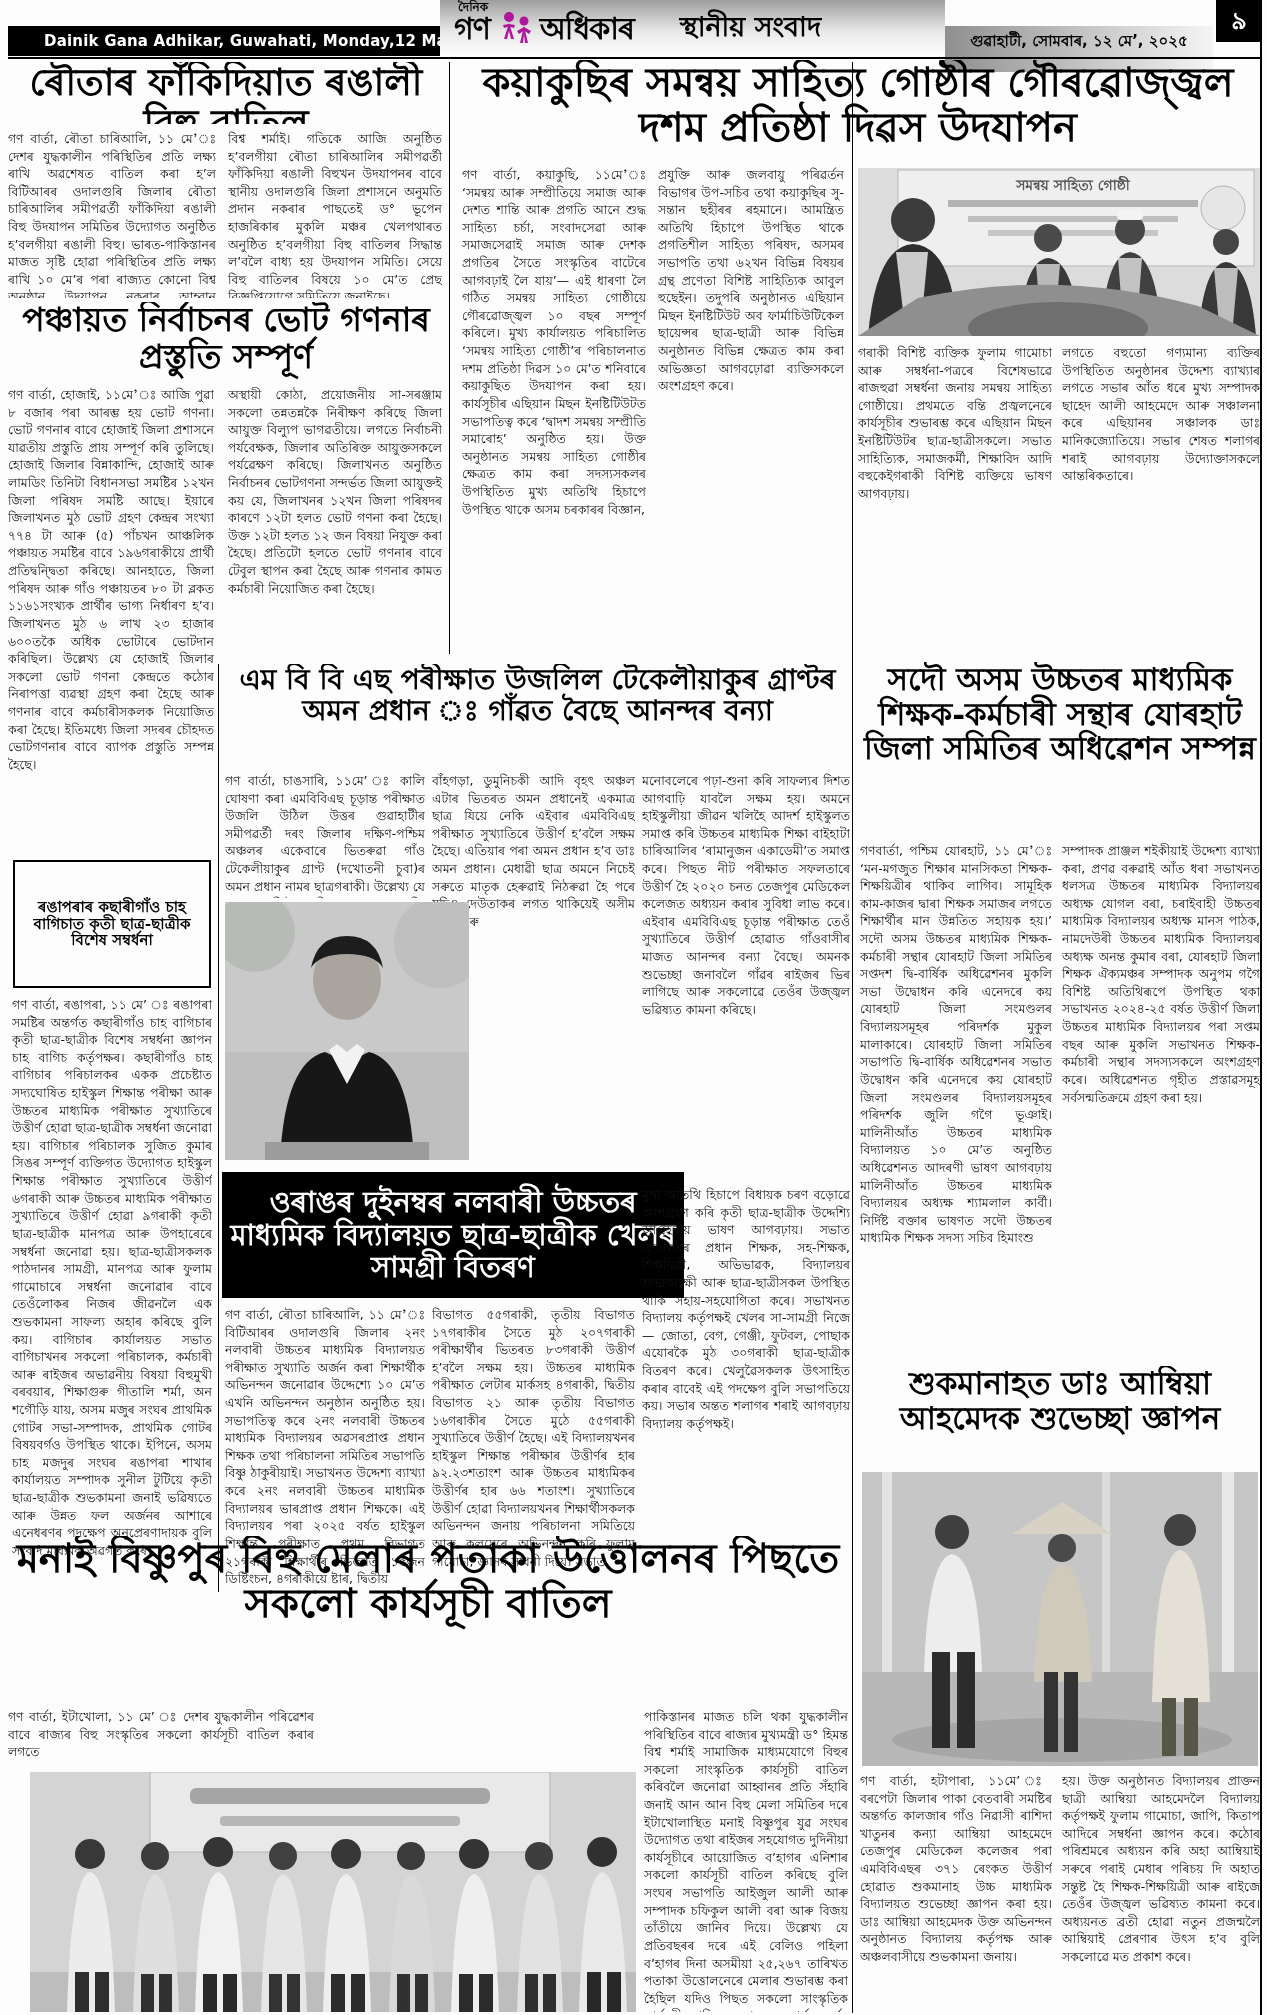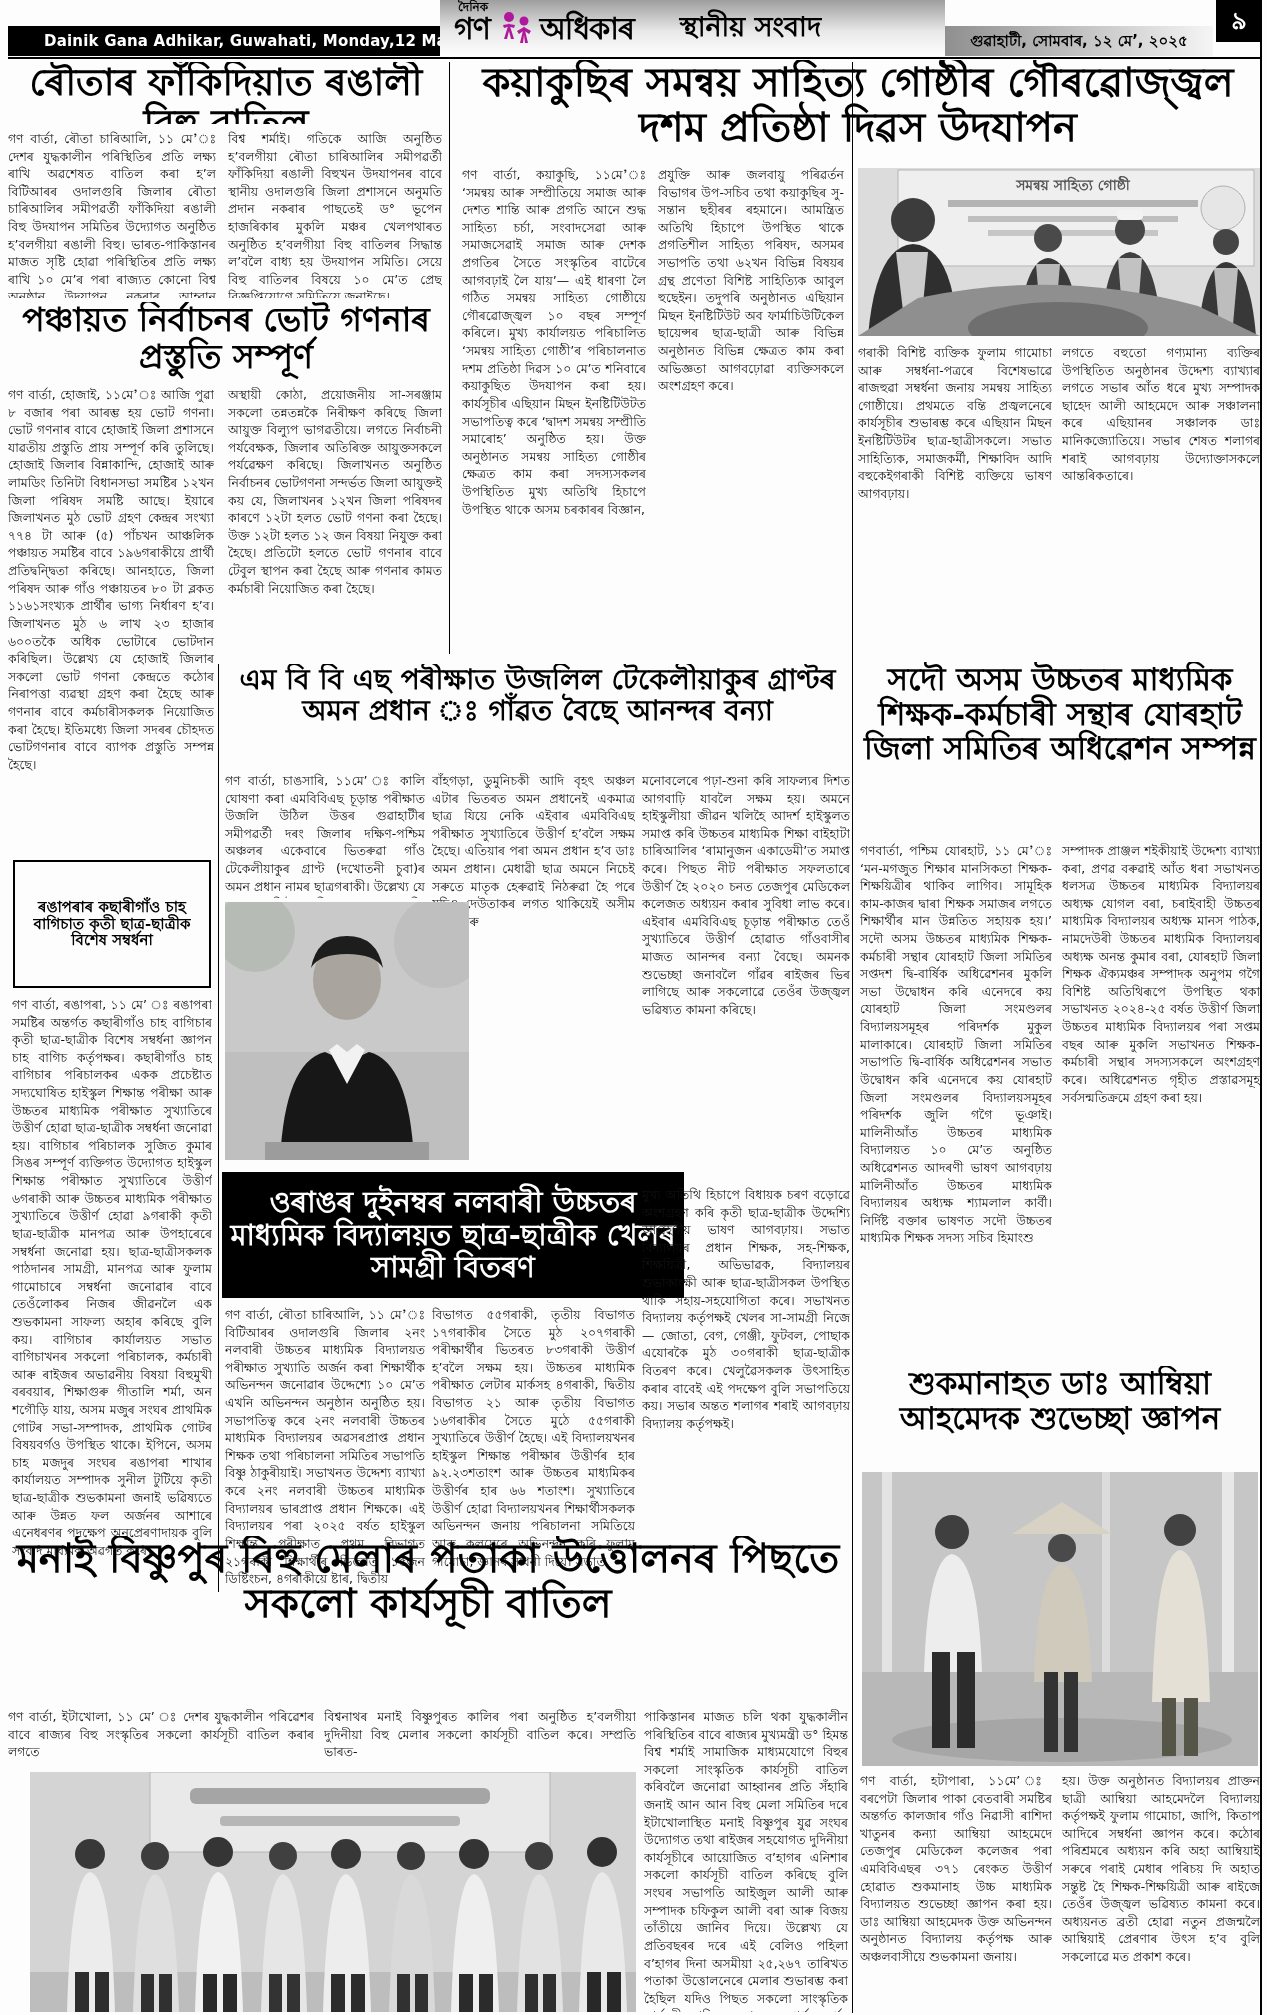--- a/index.html
+++ b/index.html
@@ -50,21 +50,21 @@
           <circle cx="29" cy="12" r="4.5" fill="#b0189c"></circle>
           <path d="M29 17 L25 34 L28 34 L29 26 L30 34 L33 34 Z" fill="#b0189c"></path>
           <path d="M22 22 L29 18 L36 22 L34 25 L29 21.5 L24 25 Z" fill="#b0189c"></path>
         </svg>
       </span>
       <span class="mast-big">অধিকাৰ</span>
       <span class="mast-local">স্থানীয় সংবাদ</span>
     </div>
   </div>
 
-  <div class="abs hdr-date" style="left:945px;top:26px;width:268px;height:30px;">গুৱাহাটী, সোমবাৰ, ১২ মে’, ২০২৫</div>
+  <div class="abs hdr-date" style="left:945px;top:26px;width:268px;height:46px;">গুৱাহাটী, সোমবাৰ, ১২ মে’, ২০২৫</div>
 
   <div class="abs pageno" style="left:1216px;top:0;width:46px;height:42px;">৯</div>
 
   <div class="rule-h" style="left:8px;top:57px;width:1254px;height:2px;background:#000;"></div>
 
   <div class="rule-v" style="left:449px;top:62px;height:592px;"></div>
   <div class="rule-v" style="left:852px;top:62px;height:1951px;"></div>
   <div class="rule-v" style="left:218px;top:664px;height:928px;"></div>
   <div class="rule-v" style="left:1260px;top:0;height:2015px;width:2px;"></div>
 
@@ -177,21 +177,20 @@
       <rect x="300" y="226" width="14" height="58" fill="#555548"></rect>
       <rect x="322" y="226" width="14" height="58" fill="#555548"></rect>
     </svg>
   </div>
 
   <div class="abs bodytxt" style="left:860px;top:1772px;width:192px;height:240px;">গণ বাৰ্তা, হটাপাৰা, ১১মে’ ঃ বৰপেটা জিলাৰ পাকা বেতবাৰী সমষ্টিৰ অন্তৰ্গত কালজাৰ গাঁও নিৱাসী ৰাশিদা খাতুনৰ কন্যা আম্বিয়া আহমেদে তেজপুৰ মেডিকেল কলেজৰ পৰা এমবিবিএছৰ ৩৭১ ৰেংকত উত্তীৰ্ণ হোৱাত শুকমানাহ উচ্চ মাধ্যমিক বিদ্যালয়ত শুভেচ্ছা জ্ঞাপন কৰা হয়। ডাঃ আম্বিয়া আহমেদক উক্ত অভিনন্দন অনুষ্ঠানত বিদ্যালয় কৰ্তৃপক্ষ আৰু অঞ্চলবাসীয়ে শুভকামনা জনায়।</div>
   <div class="abs bodytxt" style="left:1062px;top:1772px;width:198px;height:240px;">হয়। উক্ত অনুষ্ঠানত বিদ্যালয়ৰ প্ৰাক্তন ছাত্ৰী আম্বিয়া আহমেদলৈ বিদ্যালয় কৰ্তৃপক্ষই ফুলাম গামোচা, জাপি, কিতাপ আদিৰে সম্বৰ্ধনা জ্ঞাপন কৰে। কঠোৰ পৰিশ্ৰমৰে অধ্যয়ন কৰি অহা আম্বিয়াই সৰুৰে পৰাই মেধাৰ পৰিচয় দি অহাত সন্তুষ্ট হৈ শিক্ষক-শিক্ষয়িত্ৰী আৰু ৰাইজে তেওঁৰ উজ্জ্বল ভৱিষ্যত কামনা কৰে। অধ্যয়নত ব্ৰতী হোৱা নতুন প্ৰজন্মলৈ আম্বিয়াই প্ৰেৰণাৰ উৎস হ’ব বুলি সকলোৱে মত প্ৰকাশ কৰে।</div>
 
   <div class="abs headline" style="left:8px;top:1536px;width:840px;height:106px;font-size:40px;">মনাই বিষ্ণুপুৰ বিহু মেলাৰ পতাকা উত্তোলনৰ পিছতে সকলো কাৰ্যসূচী বাতিল</div>
   <div class="abs bodytxt" style="left:8px;top:1708px;width:306px;height:58px;">গণ বাৰ্তা, ইটাখোলা, ১১ মে’ ঃ দেশৰ যুদ্ধকালীন পৰিৱেশৰ বাবে ৰাজ্যৰ বিহু সংস্কৃতিৰ সকলো কাৰ্যসূচী বাতিল কৰাৰ লগতে</div>
-  <div class="abs bodytxt" style="left:324px;top:1708px;width:312px;height:58px;">বিশ্বনাথৰ মনাই বিষ্ণুপুৰত কালিৰ পৰা অনুষ্ঠিত হ’বলগীয়া দুদিনীয়া বিহু মেলাৰ সকলো কাৰ্যসূচী বাতিল কৰে। সম্প্ৰতি ভাৰত-</div>
 
   <div class="photo" style="left:30px;top:1772px;width:606px;height:240px;">
     <svg width="606" height="240" viewBox="0 0 606 240">
       <rect width="606" height="240" fill="#d4d4d4"></rect>
       <rect x="120" y="0" width="400" height="80" fill="#e9e9e9" stroke="#b5b5b5"></rect>
       <rect x="160" y="16" width="300" height="16" rx="6" fill="#8d8d8d" opacity="0.75"></rect>
       <rect x="190" y="44" width="240" height="10" rx="4" fill="#a0a0a0" opacity="0.7"></rect>
       <rect y="200" width="606" height="40" fill="#bdbdbd"></rect>
 
       <g>

